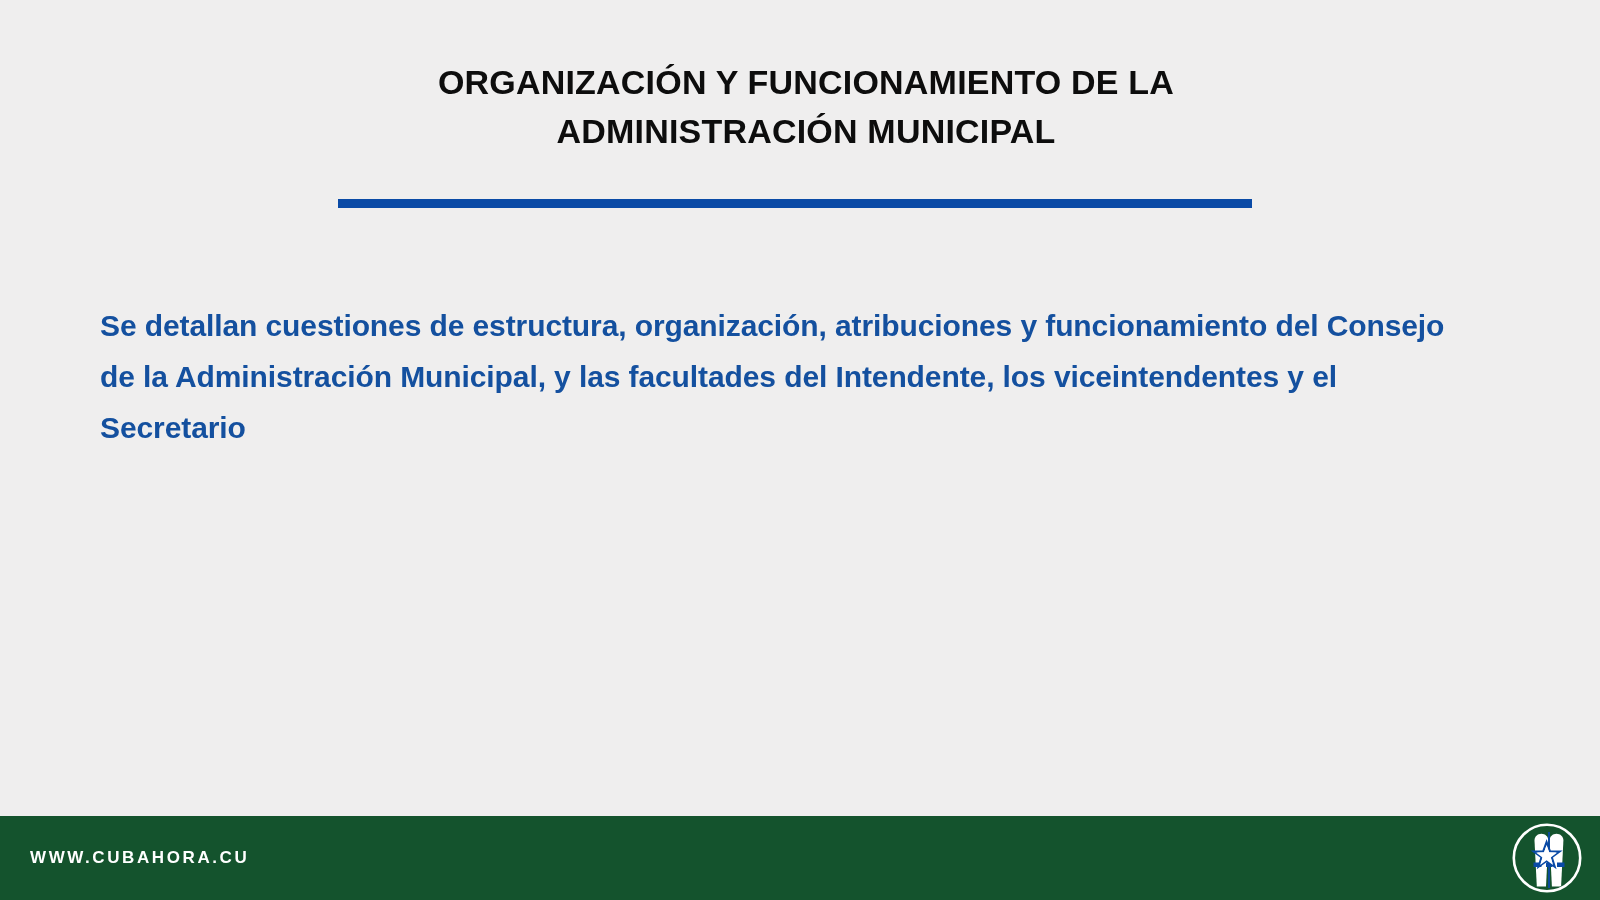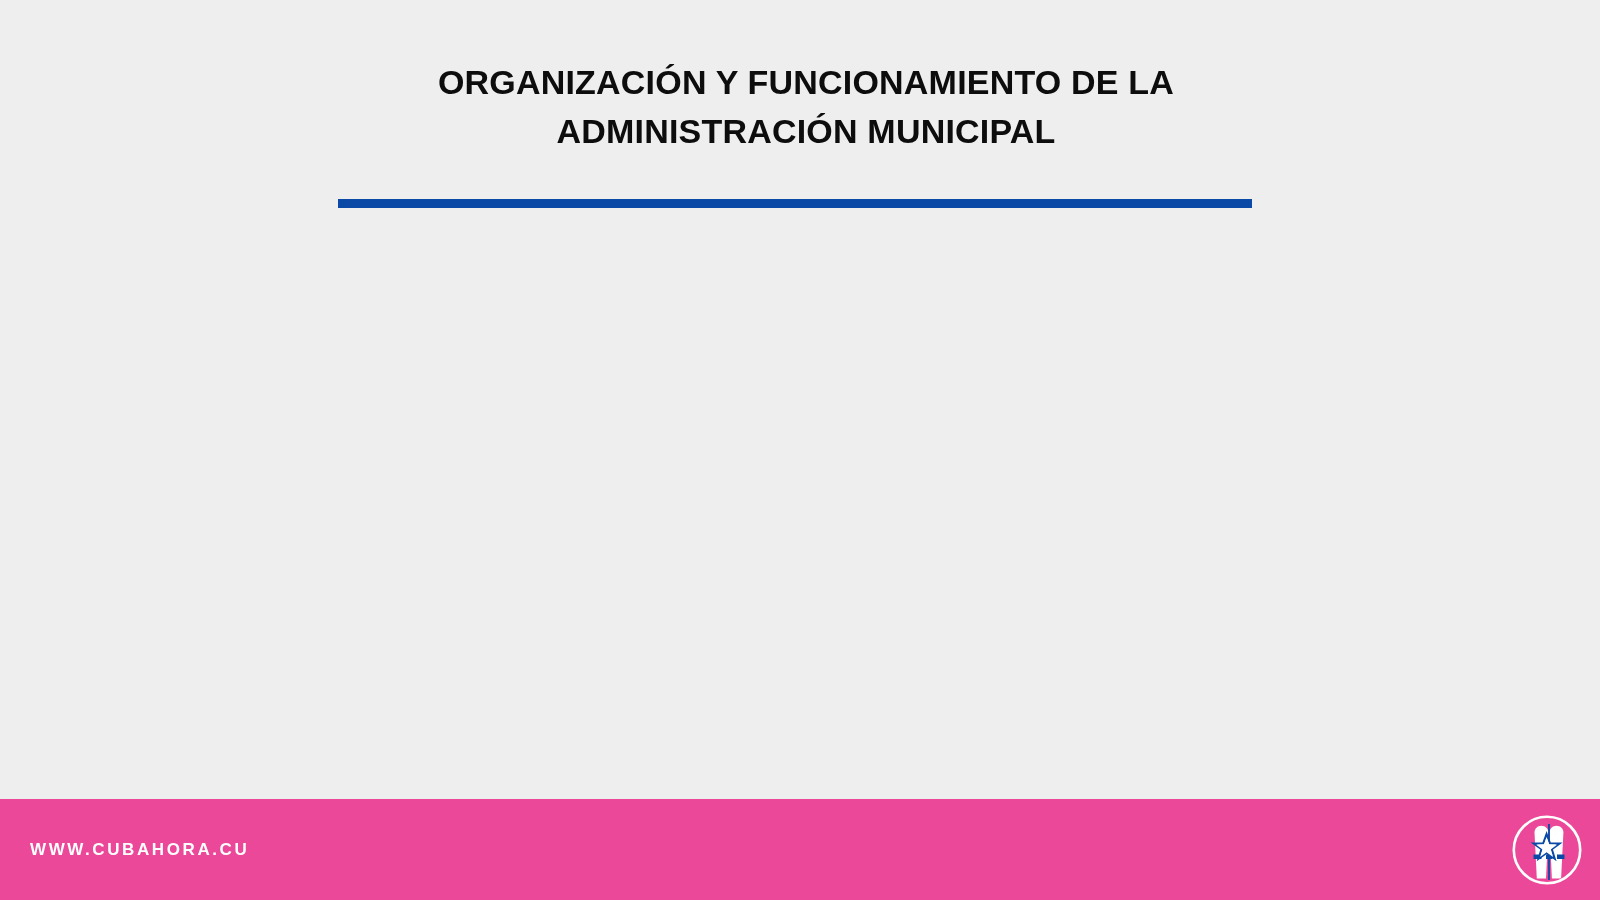--- a/index.html
+++ b/index.html
@@ -67,22 +67,22 @@
     color: #14509f;
     letter-spacing: -0.1px;
   }
 
   
   .footer {
     position: absolute;
     left: 0;
     bottom: 0;
     width: 1600px;
-    height: 101px;
-    background: #ec4899;
+    height: 84px;
+    background: #14532d;
   }
   .footer-url {
     position: absolute;
     left: 30px;
     top: 50%;
     transform: translateY(-50%);
     font-family: "Liberation Sans", sans-serif;
     font-size: 17px;
     font-weight: 700;
     letter-spacing: 2.6px;
@@ -109,20 +109,23 @@
 
 <div class="slide">
 
   <div class="title-block">
     <h1 class="slide-title">ORGANIZACIÓN Y FUNCIONAMIENTO DE LA
 ADMINISTRACIÓN MUNICIPAL</h1>
   </div>
 
   <div class="divider"></div>
 
+  <div class="body-block">
+    <p class="body-text">Se detallan cuestiones de estructura, organización, atribuciones y funcionamiento del Consejo de la Administración Municipal, y las facultades del Intendente, los viceintendentes y el Secretario</p>
+  </div>
 
   <div class="footer">
     <div class="footer-url">WWW.CUBAHORA.CU</div>
 
     <div class="footer-logo">
       <svg viewBox="0 0 72 72" xmlns="http://www.w3.org/2000/svg" aria-hidden="true">
 
         <circle cx="36" cy="36" r="33.2" fill="none" stroke="#ffffff" stroke-width="2.6"></circle>
 
         <defs>

